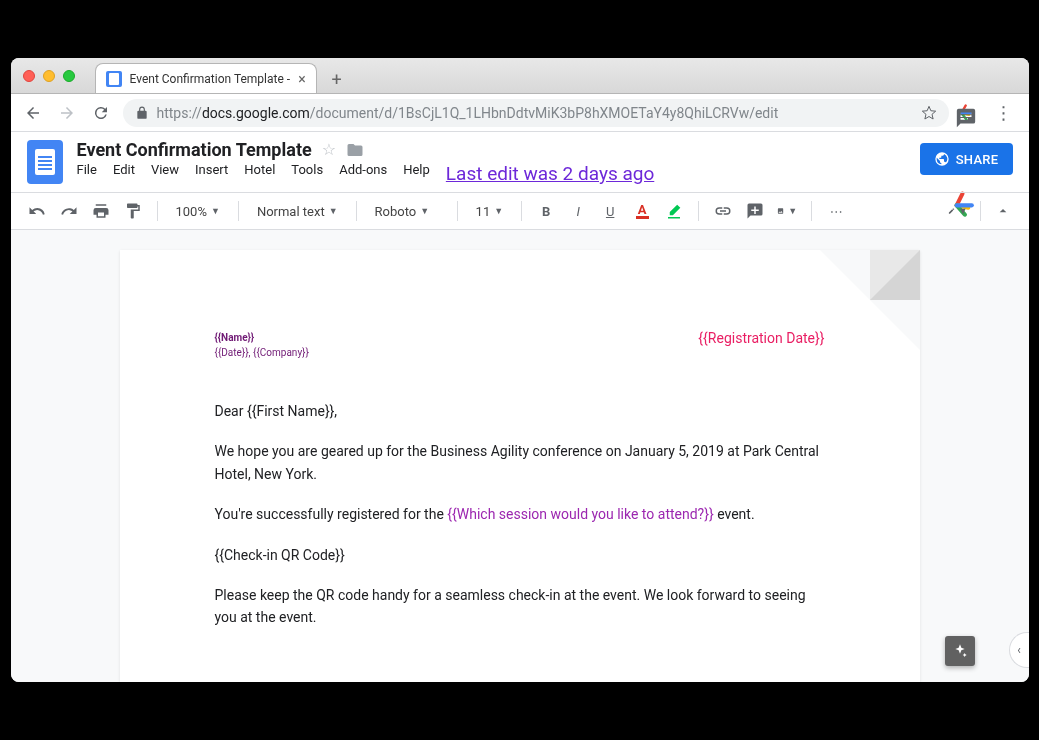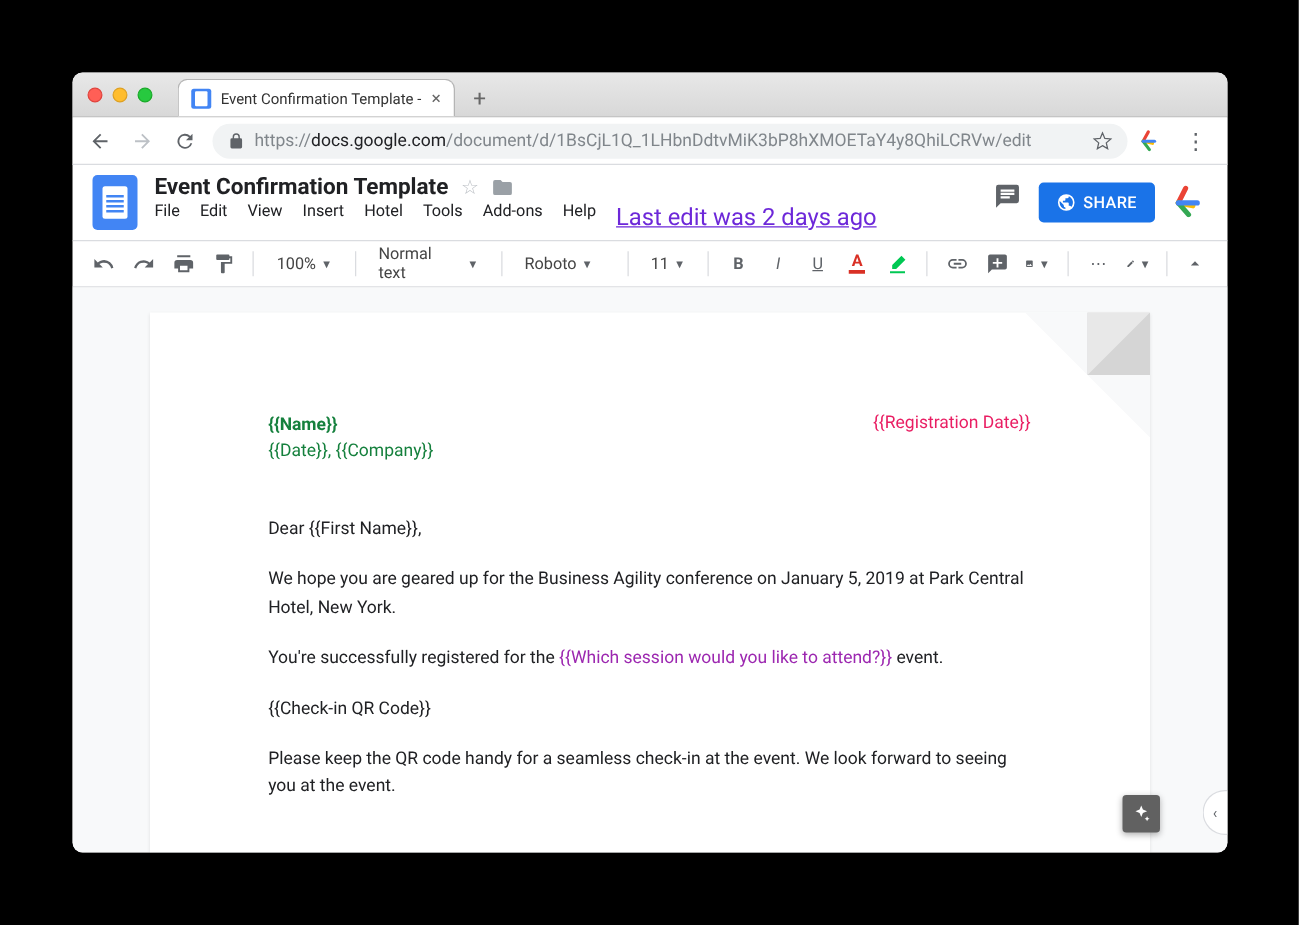--- a/index.html
+++ b/index.html
@@ -1,17 +1,17 @@
 <!DOCTYPE html>
 <html><head>
 <meta charset="utf-8">
 <style>
 * { margin: 0; padding: 0; box-sizing: border-box; font-family: -apple-system, BlinkMacSystemFont, "Segoe UI", Roboto, Arial, sans-serif; }
 body { background: #000; width: 1039px; height: 740px; overflow: hidden; display: flex; align-items: center; justify-content: center; }
-.window { width: 924px; height: 624px; background: #fff; border-radius: 8px; overflow: hidden; display: flex; flex-direction: column; box-shadow: 0 10px 40px rgba(0,0,0,.5); }
+.window { width: 1018px; height: 624px; background: #fff; border-radius: 8px; overflow: hidden; display: flex; flex-direction: column; box-shadow: 0 10px 40px rgba(0,0,0,.5); }
 .titlebar { height: 36px; background: linear-gradient(#e8e8e8,#d8d8d8); display: flex; align-items: center; padding: 0 12px; border-bottom: 1px solid #b5b5b5; }
 .traffic { display: flex; gap: 8px; margin-right: 20px; }
 .dot { width: 12px; height: 12px; border-radius: 50%; }
 .red { background: #ff5f56; border: 1px solid #e0443e; }
 .yellow { background: #ffbd2e; border: 1px solid #dea123; }
 .green { background: #27c93f; border: 1px solid #1aab29; }
 .tabs { display: flex; align-items: flex-end; height: 100%; }
 .tab { background: #fff; height: 30px; border-radius: 8px 8px 0 0; display: flex; align-items: center; padding: 0 10px; gap: 8px; min-width: 220px; border: 1px solid #b5b5b5; border-bottom: none; font-size: 12px; color: #333; }
 .tab-favicon { width: 16px; height: 16px; background: #4285f4; border-radius: 2px; display: flex; align-items: center; justify-content: center; }
 .tab-favicon::after { content: ""; width: 10px; height: 12px; background: #fff; border-radius: 1px; }
@@ -34,21 +34,21 @@
 .docicon::after { content: ""; width: 20px; height: 26px; background: #fff; border-radius: 2px; }
 .docicon::before { content: ""; position: absolute; width: 14px; height: 2px; background: #4285f4; top: 16px; z-index: 1; box-shadow: 0 4px 0 #4285f4, 0 8px 0 #4285f4, 0 12px 0 #4285f4; }
 .doctitle-wrap { display: flex; flex-direction: column; gap: 2px; }
 .doctitle-row { display: flex; align-items: center; gap: 10px; }
 .doctitle { font-size: 18px; color: #202124; font-weight: bold; }
 .star-doc { color: #bdc1c6; font-size: 16px; }
 .folder-icon { color: #9aa0a6; font-size: 16px; }
 .menu-row { display: flex; gap: 16px; font-size: 13px; color: #202124; }
 .menu-item { cursor: pointer; }
 .lastedit { color: #6d28d9; text-decoration: underline; font-size: 19px; }
-.docbar-right { margin-left: auto; display: flex; align-items: flex-start; gap: 14px; }
+.docbar-right { margin-left: auto; display: flex; align-items: center; gap: 14px; flex-direction: column; }
 .comment-icon { color: #5f6368; }
 .sharebtn { background: #1a73e8; color: #fff; border: none; border-radius: 4px; height: 32px; padding: 0 14px; display: flex; align-items: center; gap: 6px; font-size: 13px; font-weight: 500; cursor: pointer; letter-spacing: .3px; }
 .gas-logo { width: 28px; height: 28px; }
 
 .toolbar { height: 38px; border-top: 1px solid #dadce0; border-bottom: 1px solid #dadce0; display: flex; align-items: center; padding: 0 12px; gap: 4px; font-size: 13px; color: #444; }
 .toolbtn { width: 28px; height: 28px; display: flex; align-items: center; justify-content: center; cursor: pointer; border-radius: 2px; color: #5f6368; }
 .sep { width: 1px; height: 20px; background: #dadce0; margin: 0 6px; }
 .dropdown { display: flex; align-items: center; gap: 4px; padding: 0 8px; height: 28px; cursor: pointer; font-size: 13px; }
 .dropdown .arrow { font-size: 9px; color: #5f6368; }
 .highlight-a { color: #d93025; font-weight: bold; border-bottom: 3px solid #d93025; display: inline-block; line-height: 1; padding: 0 2px; }
@@ -57,21 +57,21 @@
 
 .canvas { flex: 1; background: #f8f9fa; overflow: hidden; position: relative; display: flex; justify-content: center; padding-top: 20px; }
 .page { width: 800px; background: #fff; position: relative; padding: 80px 95px 40px 95px; box-shadow: 0 1px 3px rgba(0,0,0,.1); }
 .dogear { position: absolute; top: 0; right: 0; width: 100px; height: 100px; overflow: hidden; }
 .dogear::before { content: ""; position: absolute; top: 0; right: 0; border-style: solid; border-width: 0 100px 100px 0; border-color: transparent #f8f9fa transparent transparent; }
 .dogear::after { content: ""; position: absolute; top: 0; right: 0; width: 50px; height: 50px; background: #d5d5d5; }
 .dogear2 { position: absolute; top: 0; right: 0; width: 0; height: 0; border-style: solid; border-width: 50px 50px 0 0; border-color: #e8e8e8 transparent transparent transparent; z-index: 2; }
 
 .doc-title { color: #7e57c2; font-size: 20px; font-weight: 600; font-family: Georgia, serif; margin-bottom: 28px; }
 .doc-header-row { display: flex; justify-content: space-between; align-items: flex-start; margin-bottom: 40px; }
-.doc-left { color: #15803d; font-size: 14px; line-height: 1.5; }
+.doc-left { color: #701a75; font-size: 10px; line-height: 1.5; }
 .doc-name { font-weight: 700; }
 .doc-right { color: #e91e63; font-size: 14px; }
 .doc-body p { font-size: 14px; color: #202124; line-height: 1.6; margin-bottom: 18px; }
 .purple-inline { color: #9c27b0; }
 
 .explore { position: absolute; bottom: 16px; right: 54px; width: 30px; height: 30px; background: #616161; border-radius: 3px; display: flex; align-items: center; justify-content: center; color: #fff; box-shadow: 0 2px 5px rgba(0,0,0,.3); }
 .side-tab { position: absolute; right: 0; bottom: 14px; width: 20px; height: 36px; background: #fff; border: 1px solid #dadce0; border-right: none; border-radius: 18px 0 0 18px; display: flex; align-items: center; justify-content: center; color: #5f6368; font-size: 12px; }
 
 svg { display: block; }
 </style>

